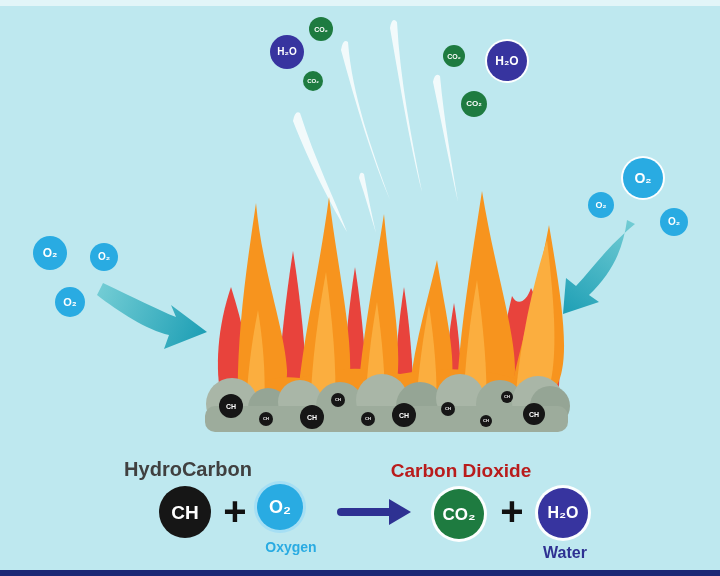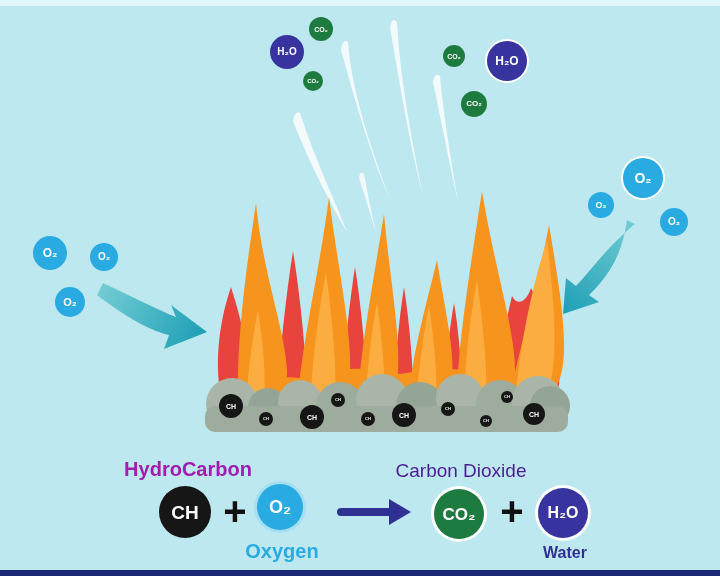--- a/index.html
+++ b/index.html
@@ -13,23 +13,23 @@
   svg.scene{position:absolute;left:0;top:0;}
   
   .molecule{
     position:absolute;border-radius:50%;color:#fff;font-weight:bold;
     display:flex;align-items:center;justify-content:center;
     font-family:"Liberation Sans","DejaVu Sans",sans-serif;line-height:1;
     white-space:nowrap;
   }
   
   .eq-label{position:absolute;text-align:center;line-height:1.1;}
-  .eq-label.hydro{left:98px;top:458px;width:180px;font-size:20px;font-weight:bold;color:#a21caf;}
-  .eq-label.oxygen{left:212px;top:540px;width:140px;font-size:20px;font-weight:600;color:#29ABE2;}
-  .eq-label.co2t{left:361px;top:461px;width:200px;font-size:19px;font-weight:normal;color:#4c1d95;}
+  .eq-label.hydro{left:98px;top:458px;width:180px;font-size:20px;font-weight:bold;color:#404040;}
+  .eq-label.oxygen{left:221px;top:540px;width:140px;font-size:14px;font-weight:600;color:#29ABE2;}
+  .eq-label.co2t{left:361px;top:461px;width:200px;font-size:19px;font-weight:bold;color:#b91c1c;}
   .eq-label.water{left:505px;top:544px;width:120px;font-size:16px;font-weight:bold;color:#2E3192;}
   .eq-circle{
     position:absolute;border-radius:50%;color:#fff;font-weight:bold;
     display:flex;align-items:center;justify-content:center;line-height:1;
   }
   .eq-circle.ch{left:159px;top:486px;width:52px;height:52px;font-size:19px;}
   .eq-circle.o2{left:257px;top:484px;width:46px;height:46px;font-size:18px;box-shadow:0 0 0 3px #A6DFF4;}
   .eq-circle.co2{left:434px;top:489px;width:50px;height:50px;font-size:17px;box-shadow:0 0 0 3px rgba(255,255,255,.95);}
   .eq-circle.h2o{left:538px;top:488px;width:50px;height:50px;font-size:16px;box-shadow:0 0 0 3px rgba(255,255,255,.95);}
   .eq-plus{position:absolute;width:44px;text-align:center;font-size:40px;font-weight:bold;color:#111;}

